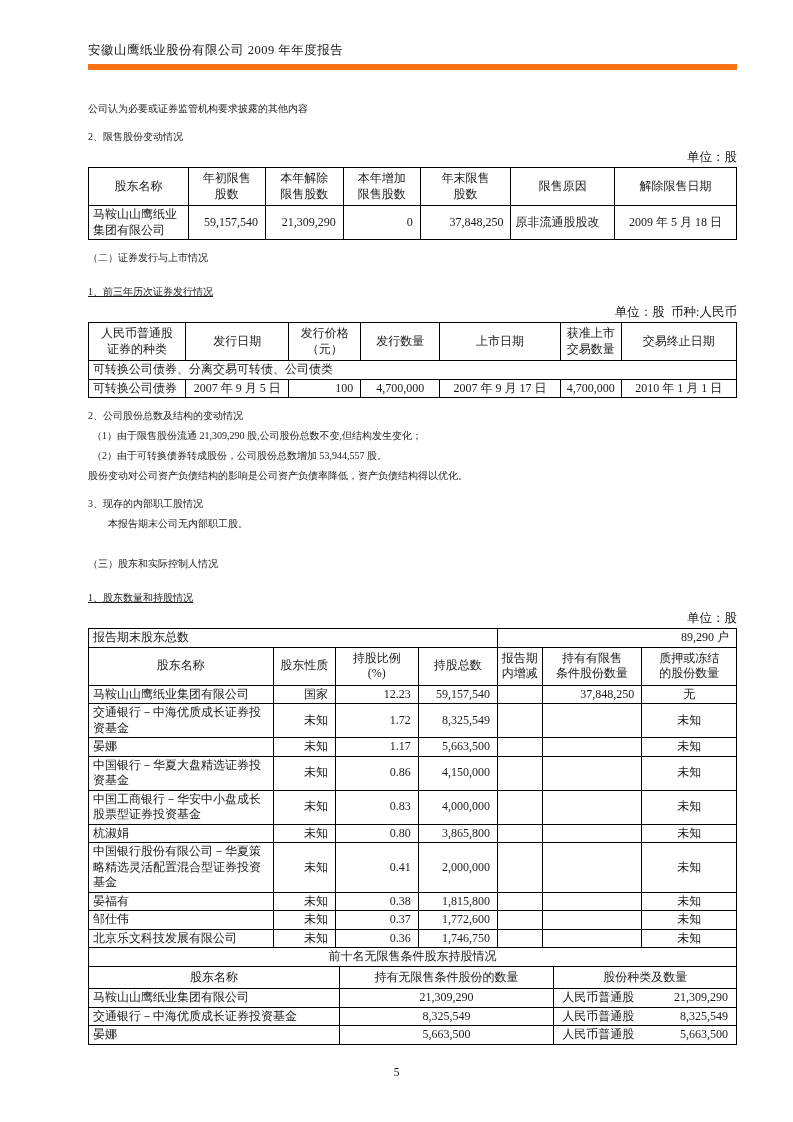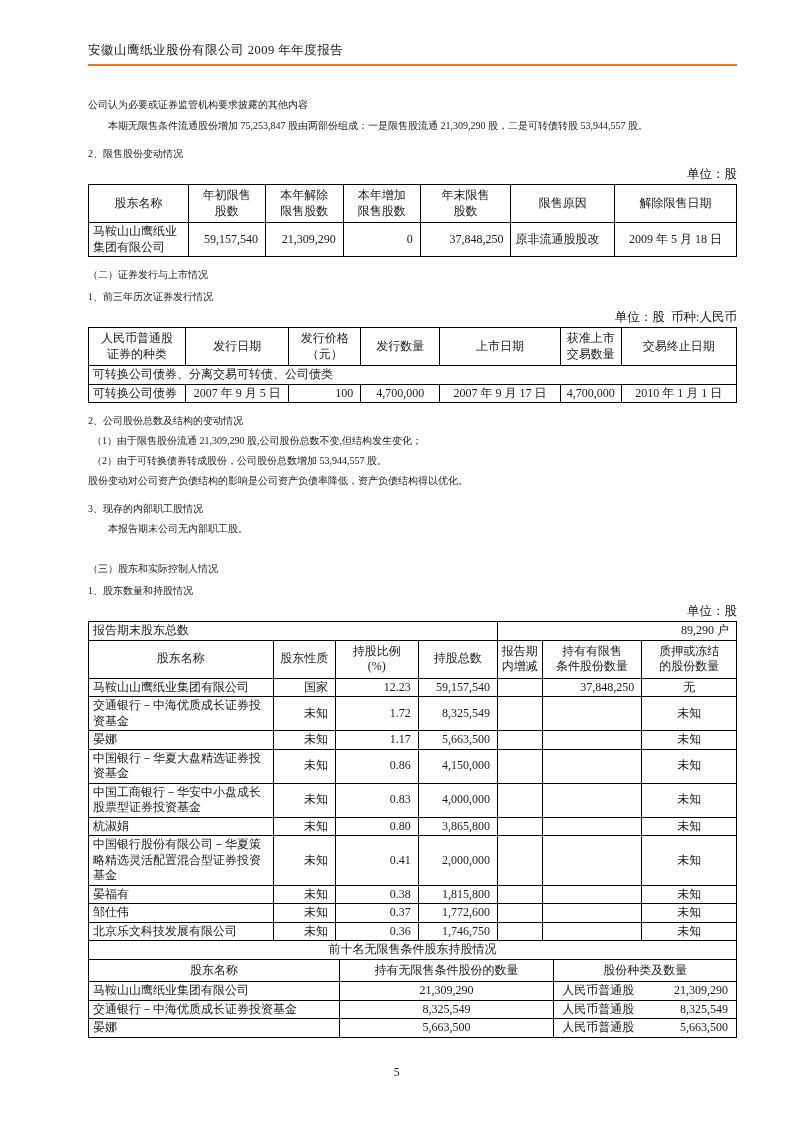--- a/index.html
+++ b/index.html
@@ -8,34 +8,34 @@
     width:793px;height:1122px;
     background:#ffffff;
     color:#1a1a1a;
     font-family:"Liberation Serif","DejaVu Serif",serif;
     overflow:hidden;
   }
   .header{
     margin:0 56px 0 88px;
     padding-top:42px;
     padding-bottom:5px;
-    border-bottom:2px solid #f97316;
+    border-bottom:6px solid #f97316;
     font-size:12.5px;
     letter-spacing:.5px;
   }
   .content{
     margin-left:88px;
     width:649px;
     font-size:13.5px;
   }
   p,h3{margin:0;font-size:10px;font-weight:normal;}
   .intro-title{margin-top:28px;line-height:21px;}
   .intro-para{line-height:21px;text-indent:2em;}
   .sec-title{margin-top:8px;line-height:20px;}
-  .sub-title{margin-top:2px;line-height:20px;}
+  .sub-title{margin-top:14px;line-height:20px;text-decoration:underline;}
   .unit{
     text-align:right;
     font-size:12.5px;
     line-height:17px;
     margin-top:2px;
     white-space:pre;
   }
   table{
     border-collapse:collapse;
     width:100%;
@@ -74,21 +74,20 @@
 
 <div class="page">
 
   <div class="header">
     <span>安徽山鹰纸业股份有限公司  2009 年年度报告</span>
   </div>
 
   <div class="content">
 
     <p class="intro-title">公司认为必要或证券监管机构要求披露的其他内容</p>
-    <p class="intro-para">本期无限售条件流通股份增加 75,253,847 股由两部份组成：一是限售股流通 21,309,290 股，二是可转债转股 53,944,557 股。</p>
 
     <h3 class="sec-title">2、限售股份变动情况</h3>
     <div class="unit">单位：股</div>
 
     <table class="t1">
       <colgroup>
         <col style="width:15.4%">
           <col style="width:11.9%">
           <col style="width:12.0%">
         <col style="width:11.9%">

